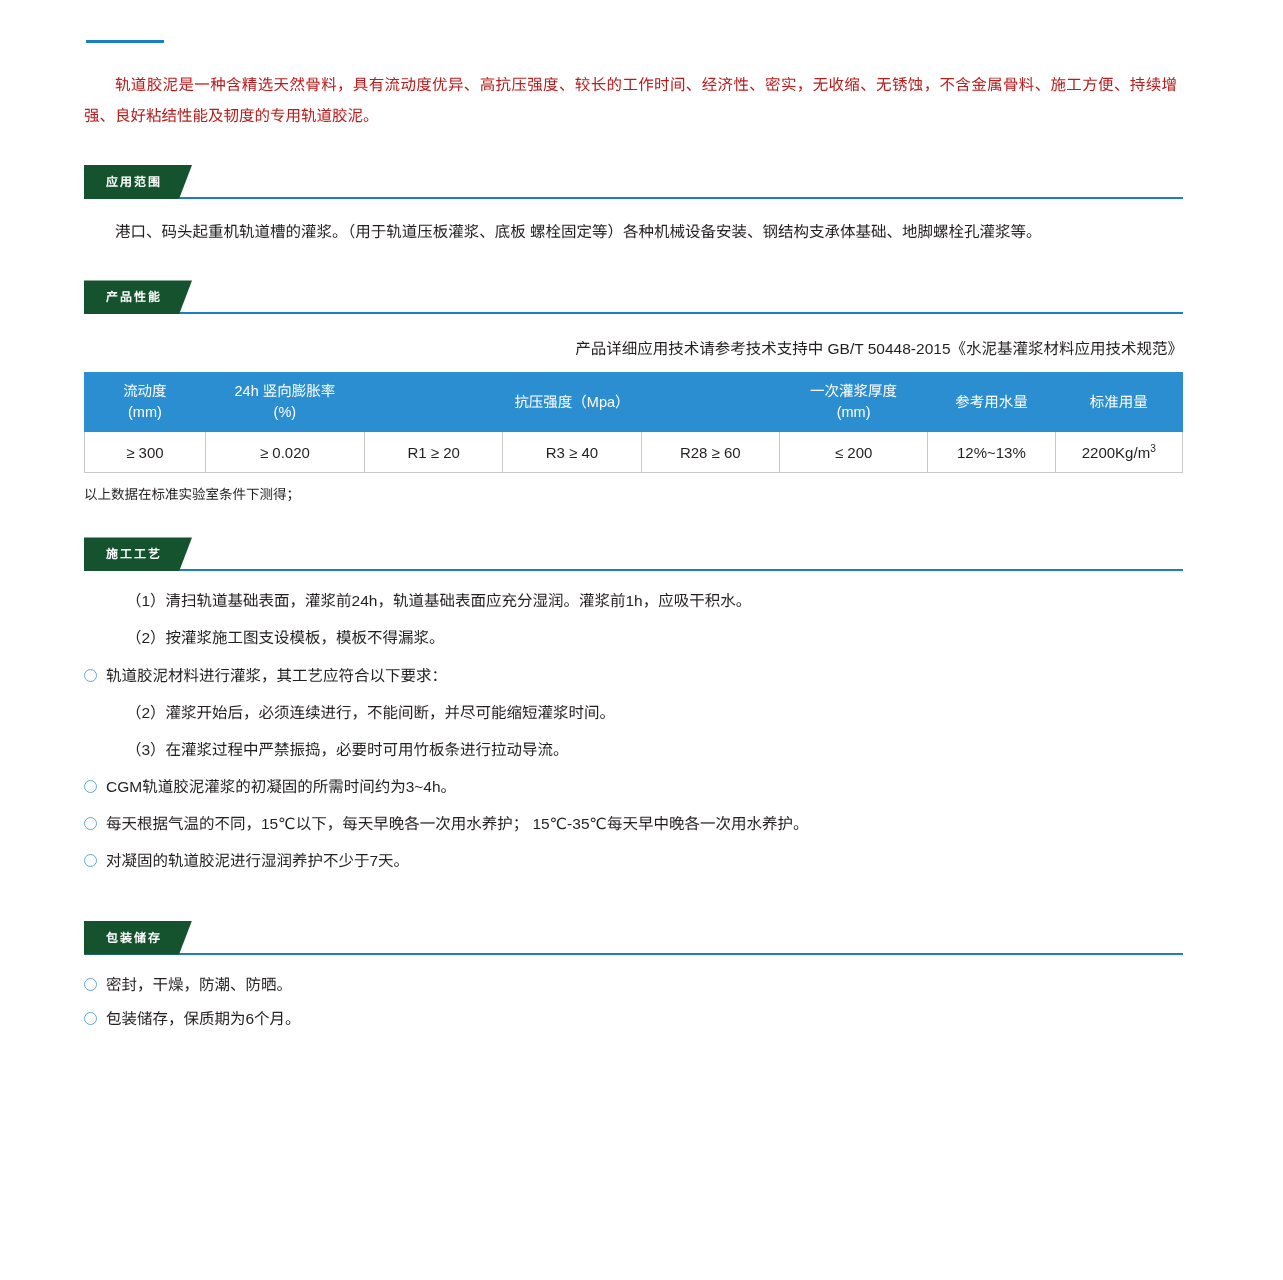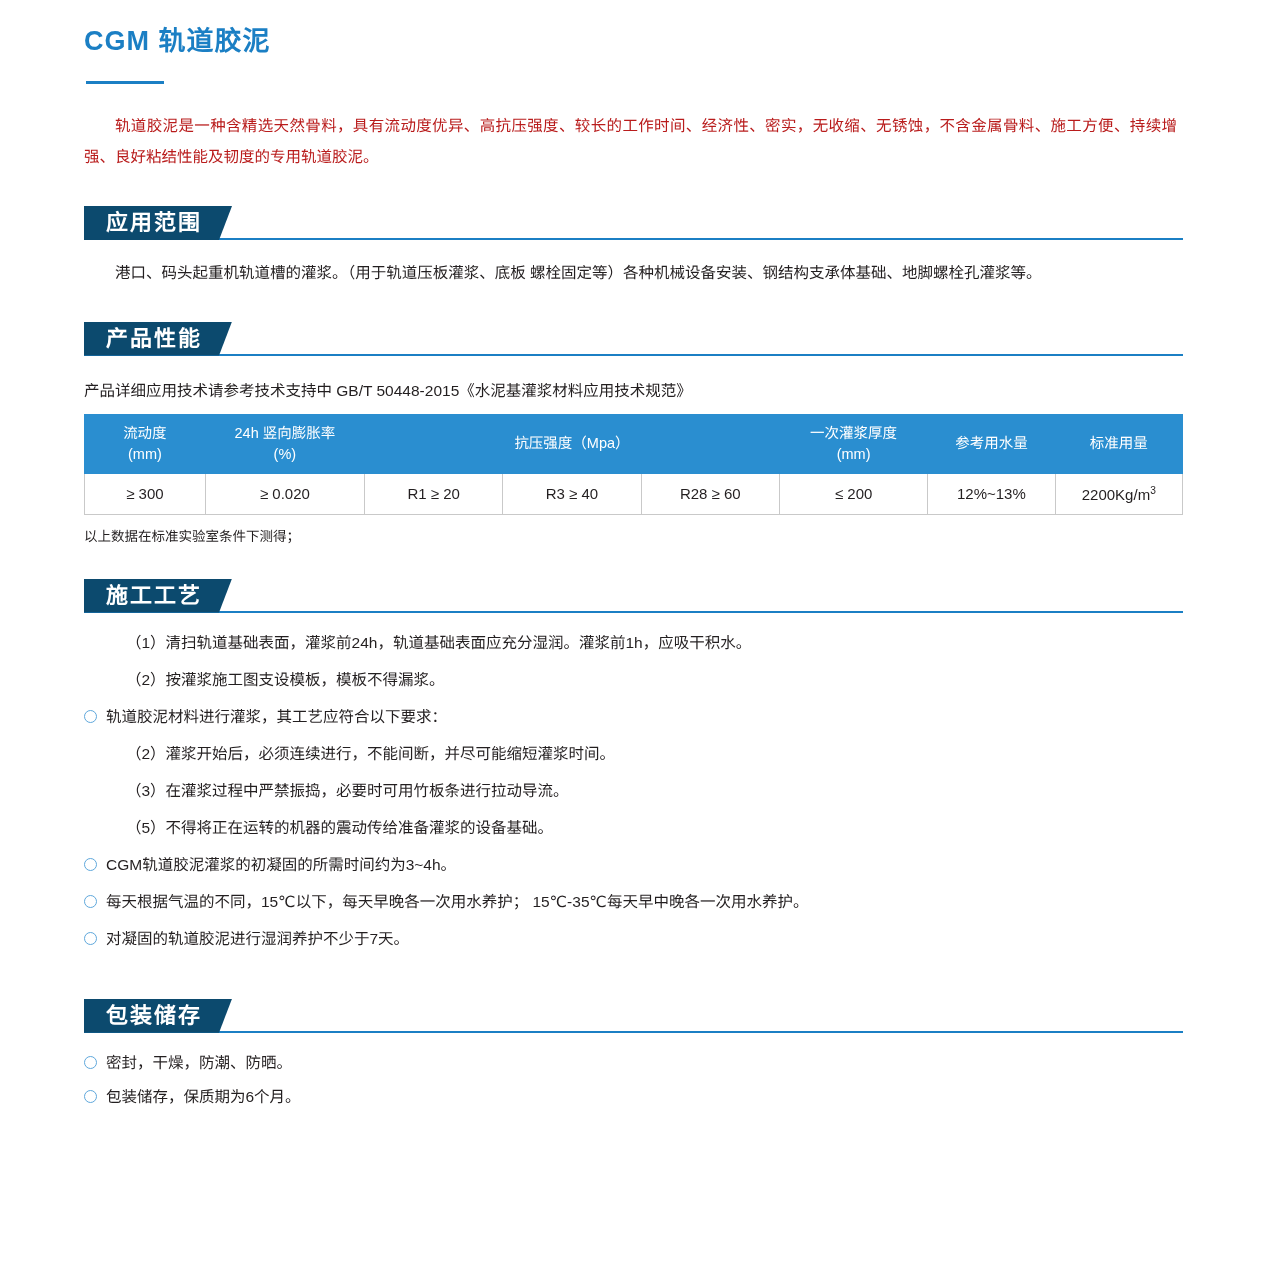--- a/index.html
+++ b/index.html
@@ -58,23 +58,23 @@
     position: absolute;
     left: 0;
     right: 0;
     bottom: 0;
     height: 2px;
     background: #1b7fc4;
   }
   .banner {
     position: relative;
     display: inline-block;
-    background: #0c4a6e;
+    background: #14532d;
     color: #ffffff;
-    font-size: 22px;
+    font-size: 12px;
     font-weight: bold;
     letter-spacing: 2px;
     padding: 6px 30px 6px 22px;
     line-height: 22px;
     clip-path: polygon(0 0, 100% 0, calc(100% - 13px) 100%, 0 100%);
   }
   .banner::after {
     content: "";
     position: absolute;
     right: -2px;
@@ -85,21 +85,21 @@
   .body-text {
     font-size: 15.5px;
     line-height: 1.9;
     margin-top: 18px;
     text-indent: 2em;
     text-align: justify;
     padding-right: 4px;
   }
   .center-note {
     font-size: 15.5px;
-    text-align: left;
+    text-align: right;
     margin-top: 22px;
     color: #231f20;
   }
   
   table.perf {
     border-collapse: collapse;
     width: 100%;
     margin-top: 14px;
     table-layout: fixed;
   }
@@ -150,21 +150,20 @@
   }
   .dot.hidden { visibility: hidden; }
   .bullet-text { flex: 1 1 auto; }
   .pack-list .bullet-row { margin-bottom: 10px; }
 </style>
 </head>
 <body>
 
 <div class="page">
 
-  <h1 class="doc-title">CGM 轨道胶泥</h1>
   <div class="title-rule"></div>
 
   <p class="intro">轨道胶泥是一种含精选天然骨料，具有流动度优异、高抗压强度、较长的工作时间、经济性、密实，无收缩、无锈蚀，不含金属骨料、施工方便、持续增强、良好粘结性能及韧度的专用轨道胶泥。</p>
 
   <div class="section">
     <div class="banner-wrap">
       <div class="banner-line"></div>
       <span class="banner">应用范围</span>
     </div>
     <p class="body-text">港口、码头起重机轨道槽的灌浆。（用于轨道压板灌浆、底板 螺栓固定等）各种机械设备安装、钢结构支承体基础、地脚螺栓孔灌浆等。</p>
@@ -245,24 +244,20 @@
         <span class="bullet-text">轨道胶泥材料进行灌浆，其工艺应符合以下要求：</span>
       </div>
       <div class="bullet-row sub">
         <span class="dot hidden"></span>
         <span class="bullet-text">（2）灌浆开始后，必须连续进行，不能间断，并尽可能缩短灌浆时间。</span>
       </div>
       <div class="bullet-row sub">
         <span class="dot hidden"></span>
         <span class="bullet-text">（3）在灌浆过程中严禁振捣，必要时可用竹板条进行拉动导流。</span>
       </div>
-      <div class="bullet-row sub">
-        <span class="dot hidden"></span>
-        <span class="bullet-text">（5）不得将正在运转的机器的震动传给准备灌浆的设备基础。</span>
-      </div>
       <div class="bullet-row">
         <span class="dot"></span>
         <span class="bullet-text">CGM轨道胶泥灌浆的初凝固的所需时间约为3~4h。</span>
       </div>
       <div class="bullet-row">
         <span class="dot"></span>
         <span class="bullet-text">每天根据气温的不同，15℃以下，每天早晚各一次用水养护； 15℃-35℃每天早中晚各一次用水养护。</span>
       </div>
       <div class="bullet-row">
         <span class="dot"></span>

